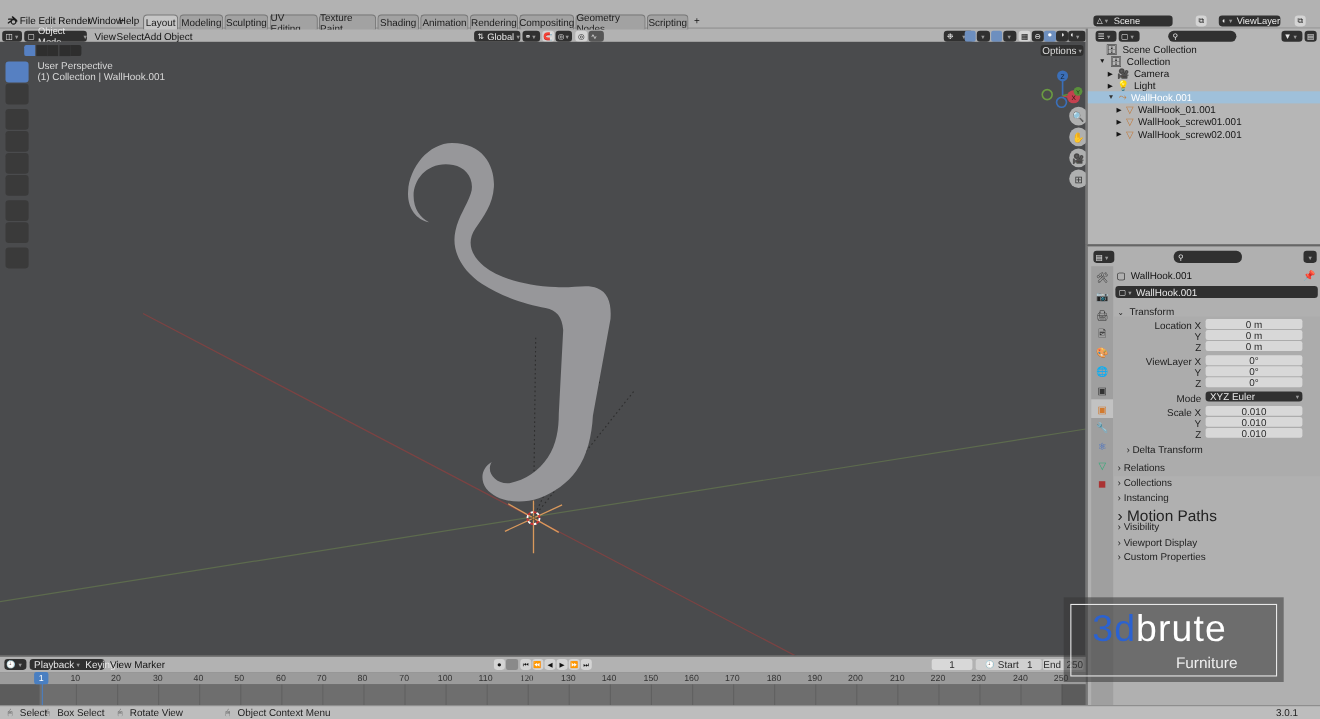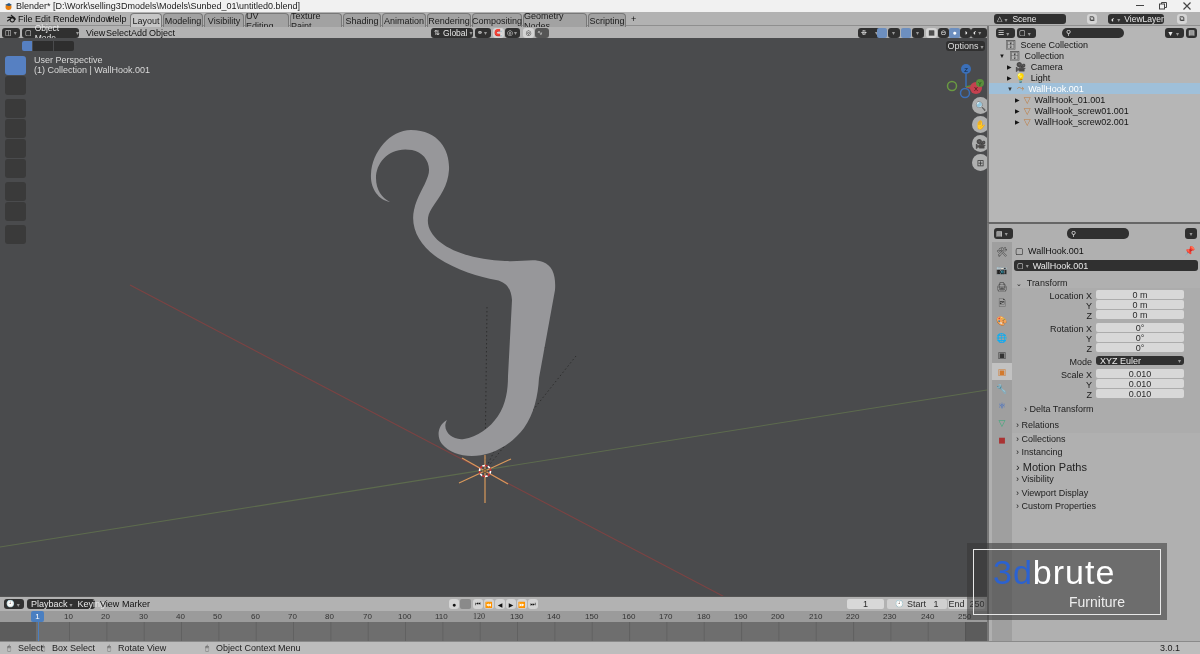--- a/index.html
+++ b/index.html
@@ -12,49 +12,34 @@
 .tab { position:absolute; top:1px; height:14px; background:#a2a2a2; border:1px solid #787878; border-bottom:none; border-radius:4px 4px 0 0; color:#1c1c1c; font-size:9px; display:flex; align-items:center; justify-content:center; }
 .tab.active { background:#c6c6c6; }
 .menuitem { position:absolute; top:0; height:14px; display:flex; align-items:center; color:#111; font-size:9px; }
 .field { position:absolute; background:#d8d8d8; border-radius:2px; color:#2a2a2a; font-size:9px; display:flex; align-items:center; justify-content:center; }
 .seclbl { position:absolute; color:#1d1d1d; font-size:9px; }
 </style>
 </head>
 <body>
 <div id="root">
 
-  <div class="abs" style="left:0;top:0;width:1200px;height:12px;background:#f1f1f1;">
-    <svg class="abs" style="left:4px;top:2px" width="9" height="9" viewBox="0 0 9 9">
-        <circle cx="4.5" cy="5" r="3" fill="#e87d0d"></circle>
-        <path d="M1 3 L5 1 L8 3 L5 4 Z" fill="#265787"></path>
-      </svg>
-    <div class="abs" style="left:16px;top:1px;font-size:9px;color:#1b1b1b;">Blender* [D:\Work\selling3Dmodels\Models\Sunbed_01\untitled0.blend]</div>
-    <div class="abs" style="left:1136px;top:5px;width:8px;height:1px;background:#444;"></div>
-    <svg class="abs" style="left:1159px;top:2px" width="8" height="8" viewBox="0 0 8 8">
-        <rect x="0.5" y="2" width="5" height="5" fill="none" stroke="#444"></rect>
-        <path d="M2.5 2 V0.5 H7.5 V5.5 H6" fill="none" stroke="#444"></path>
-      </svg>
-    <svg class="abs" style="left:1183px;top:2px" width="8" height="8" viewBox="0 0 8 8">
-        <path d="M0.5 0.5 L7.5 7.5 M7.5 0.5 L0.5 7.5" stroke="#444" stroke-width="1.2"></path>
-      </svg>
-  </div>
 
   <div class="abs" style="left:0;top:12px;width:1200px;height:14px;background:#b2b2b2;border-bottom:1px solid #8f8f8f;">
     <svg class="abs" style="left:6px;top:2px" width="11" height="10" viewBox="0 0 24 20">
         <path fill="#1a1a1a" d="M21.8 11.4c-.1-1.9-1-3.6-2.4-4.9L12.5 1c-.6-.5-1.5-.4-2 .2-.4.6-.3 1.4.2 1.9l2.6 2.1H4.1c-.8 0-1.4.6-1.4 1.3 0 .8.6 1.4 1.4 1.4h5.6L2.5 13c-.6.5-.7 1.3-.2 1.9.5.6 1.4.7 2 .2l3.5-2.7c.3 2.9 2.8 5.2 5.9 5.2 3.3 0 6-2.6 6-5.8 0-.1 2.1-.4 2.1-.4zm-8.1 3.9c-1.9 0-3.4-1.4-3.4-3.2s1.5-3.2 3.4-3.2 3.4 1.4 3.4 3.2-1.5 3.2-3.4 3.2z"></path>
         <ellipse cx="13.7" cy="12.1" rx="2.1" ry="1.9" fill="#b2b2b2"></ellipse>
       </svg>
     <div class="menuitem" style="left:18px;">File</div>
     <div class="menuitem" style="left:35px;">Edit</div>
     <div class="menuitem" style="left:53px;">Render</div>
     <div class="menuitem" style="left:80px;">Window</div>
     <div class="menuitem" style="left:108px;">Help</div>
     <div class="tab active" style="left:130px;width:32px;">Layout</div>
     <div class="tab" style="left:163px;width:40px;">Modeling</div>
-    <div class="tab" style="left:204px;width:40px;">Visibility</div>
+    <div class="tab" style="left:204px;width:40px;">Sculpting</div>
     <div class="tab" style="left:245px;width:44px;">UV Editing</div>
     <div class="tab" style="left:290px;width:52px;">Texture Paint</div>
     <div class="tab" style="left:343px;width:38px;">Shading</div>
     <div class="tab" style="left:382px;width:44px;">Animation</div>
     <div class="tab" style="left:427px;width:44px;">Rendering</div>
     <div class="tab" style="left:472px;width:50px;">Compositing</div>
     <div class="tab" style="left:523px;width:64px;">Geometry Nodes</div>
     <div class="tab" style="left:588px;width:38px;">Scripting</div>
     <div class="menuitem" style="left:631px;">+</div>
 
@@ -307,42 +292,42 @@
         </div>
       <div class="abs" style="left:4px;top:36px;font-size:9px;color:#222;"><span style="font-size:7px;">⌄</span>&nbsp; Transform</div>
 
       <div class="abs" style="left:0px;top:46px;width:190px;height:145px;background:#acacac;"></div>
       <div class="seclbl" style="right:110px;top:49px;">Location X</div>
       <div class="field" style="left:84px;top:48px;width:88px;height:9px;">0 m</div>
       <div class="seclbl" style="right:110px;top:59px;">Y</div>
       <div class="field" style="left:84px;top:58px;width:88px;height:9px;">0 m</div>
       <div class="seclbl" style="right:110px;top:69px;">Z</div>
       <div class="field" style="left:84px;top:68px;width:88px;height:9px;">0 m</div>
-      <div class="seclbl" style="right:110px;top:82px;">Rotation X</div>
+      <div class="seclbl" style="right:110px;top:82px;">ViewLayer X</div>
       <div class="field" style="left:84px;top:81px;width:88px;height:9px;">0°</div>
       <div class="seclbl" style="right:110px;top:92px;">Y</div>
       <div class="field" style="left:84px;top:91px;width:88px;height:9px;">0°</div>
       <div class="seclbl" style="right:110px;top:102px;">Z</div>
       <div class="field" style="left:84px;top:101px;width:88px;height:9px;">0°</div>
       <div class="seclbl" style="right:110px;top:115px;">Mode</div>
       <div class="dbtn abs" style="left:84px;top:114px;width:88px;height:9px;">
           <span style="margin-left:4px;">XYZ Euler</span>
           <span style="margin-left:auto;margin-right:3px;font-size:6px;color:#999;">▾</span>
         </div>
       <div class="seclbl" style="right:110px;top:128px;">Scale X</div>
       <div class="field" style="left:84px;top:127px;width:88px;height:9px;">0.010</div>
       <div class="seclbl" style="right:110px;top:138px;">Y</div>
       <div class="field" style="left:84px;top:137px;width:88px;height:9px;">0.010</div>
       <div class="seclbl" style="right:110px;top:148px;">Z</div>
       <div class="field" style="left:84px;top:147px;width:88px;height:9px;">0.010</div>
       <div class="abs" style="left:12px;top:162px;font-size:9px;color:#222;">› Delta Transform</div>
       <div class="abs" style="left:4px;top:178px;font-size:9px;color:#222;">› Relations</div>
       <div class="abs" style="left:4px;top:192px;font-size:9px;color:#222;">› Collections</div>
       <div class="abs" style="left:4px;top:205px;font-size:9px;color:#222;">› Instancing</div>
-      <div class="abs" style="left:4px;top:219px;font-size:11px;color:#222;text-align:right;">› Motion Paths</div>
+      <div class="abs" style="left:4px;top:219px;font-size:14px;color:#222;text-align:right;">› Motion Paths</div>
       <div class="abs" style="left:4px;top:232px;font-size:9px;color:#222;">› Visibility</div>
       <div class="abs" style="left:4px;top:246px;font-size:9px;color:#222;">› Viewport Display</div>
       <div class="abs" style="left:4px;top:259px;font-size:9px;color:#222;">› Custom Properties</div>
     </div>
   </div>
 
   <div class="abs" style="left:0;top:596px;width:987px;height:45px;background:#757575;border-top:1px solid #555;">
     <div class="abs" style="left:0;top:0;width:987px;height:14px;background:#b2b2b2;"></div>
     <div class="dbtn abs" style="left:4px;top:2px;width:20px;height:10px;">
         <span style="margin-left:2px;font-size:7px;">🕘</span>

